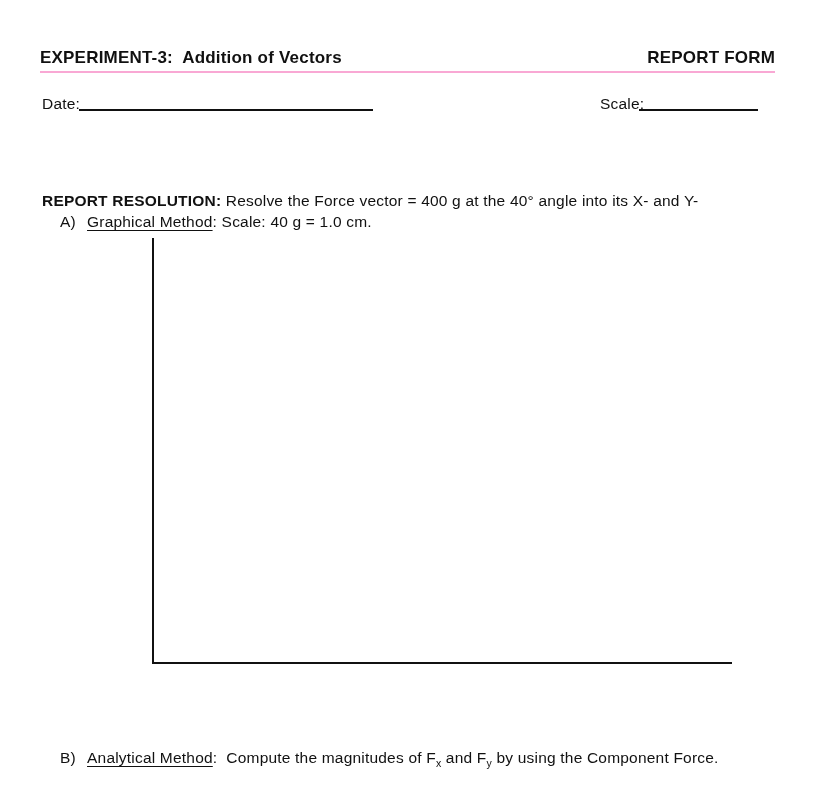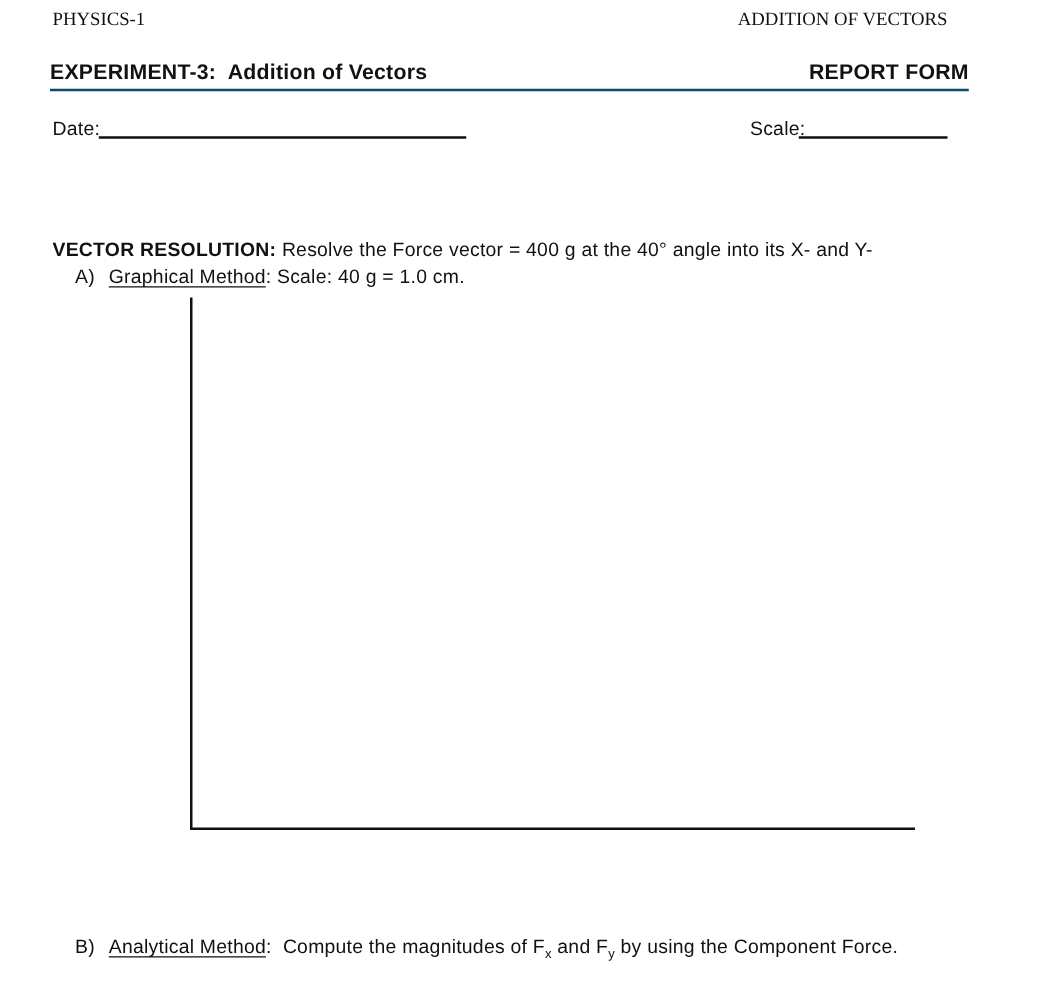--- a/index.html
+++ b/index.html
@@ -20,21 +20,21 @@
     left: 42px; top: 8px; width: 716px;
     display: flex; justify-content: space-between;
     font-family: "Liberation Serif", serif;
     font-size: 15px;
     white-space: pre-wrap;
   }
   .title-bar {
     position: absolute;
     left: 40px; top: 48px; width: 735px;
     display: flex; justify-content: space-between; align-items: flex-end;
-    border-bottom: 2px solid #0c4a6e;
+    border-bottom: 2px solid #f9a8d4;
     padding-bottom: 3px;
     font-weight: bold; font-size: 17px;
     letter-spacing: 0.2px;
     white-space: pre-wrap;
   }
   .field-label {
     position: absolute;
     font-size: 15.5px; letter-spacing: 0.2px;
     white-space: pre-wrap;
   }
@@ -69,38 +69,34 @@
   .axis { position: absolute; background: #111111; }
   .y-axis { left: 152px; top: 238px; width: 2px; height: 426px; }
   .x-axis { left: 152px; top: 662px; width: 580px; height: 2px; }
   sub.f-sub { font-size: 10.5px; line-height: 0; }
 </style>
 </head>
 <body>
 
 <div class="page">
 
-  <div class="running-header">
-    <span>PHYSICS-1</span>
-    <span>ADDITION OF VECTORS</span>
-  </div>
 
   <div class="title-bar">
     <span>EXPERIMENT-3:  Addition of Vectors</span>
     <span>REPORT FORM</span>
   </div>
 
   <span class="field-label" style="left:42px; top:95px;">Date:</span>
   <span class="blank-line name-blank"></span>
 
   <span class="field-label" style="left:600px; top:95px;">Scale:</span>
   <span class="blank-line date-blank"></span>
 
   <div class="paragraph">
-    <div><span class="bold">VECTOR RESOLUTION:</span><span> Resolve the Force vector = 400 g at the 40° angle into its X- and Y-</span></div>
+    <div><span class="bold">REPORT RESOLUTION:</span><span> Resolve the Force vector = 400 g at the 40° angle into its X- and Y-</span></div>
   </div>
 
   <div class="method-line part-a">
     <span class="marker">A)</span><span class="method-name">Graphical Method</span><span>: Scale: 40 g = 1.0 cm.</span>
   </div>
 
   <div class="axis y-axis"></div>
   <div class="axis x-axis"></div>
 
   <div class="method-line part-b">

